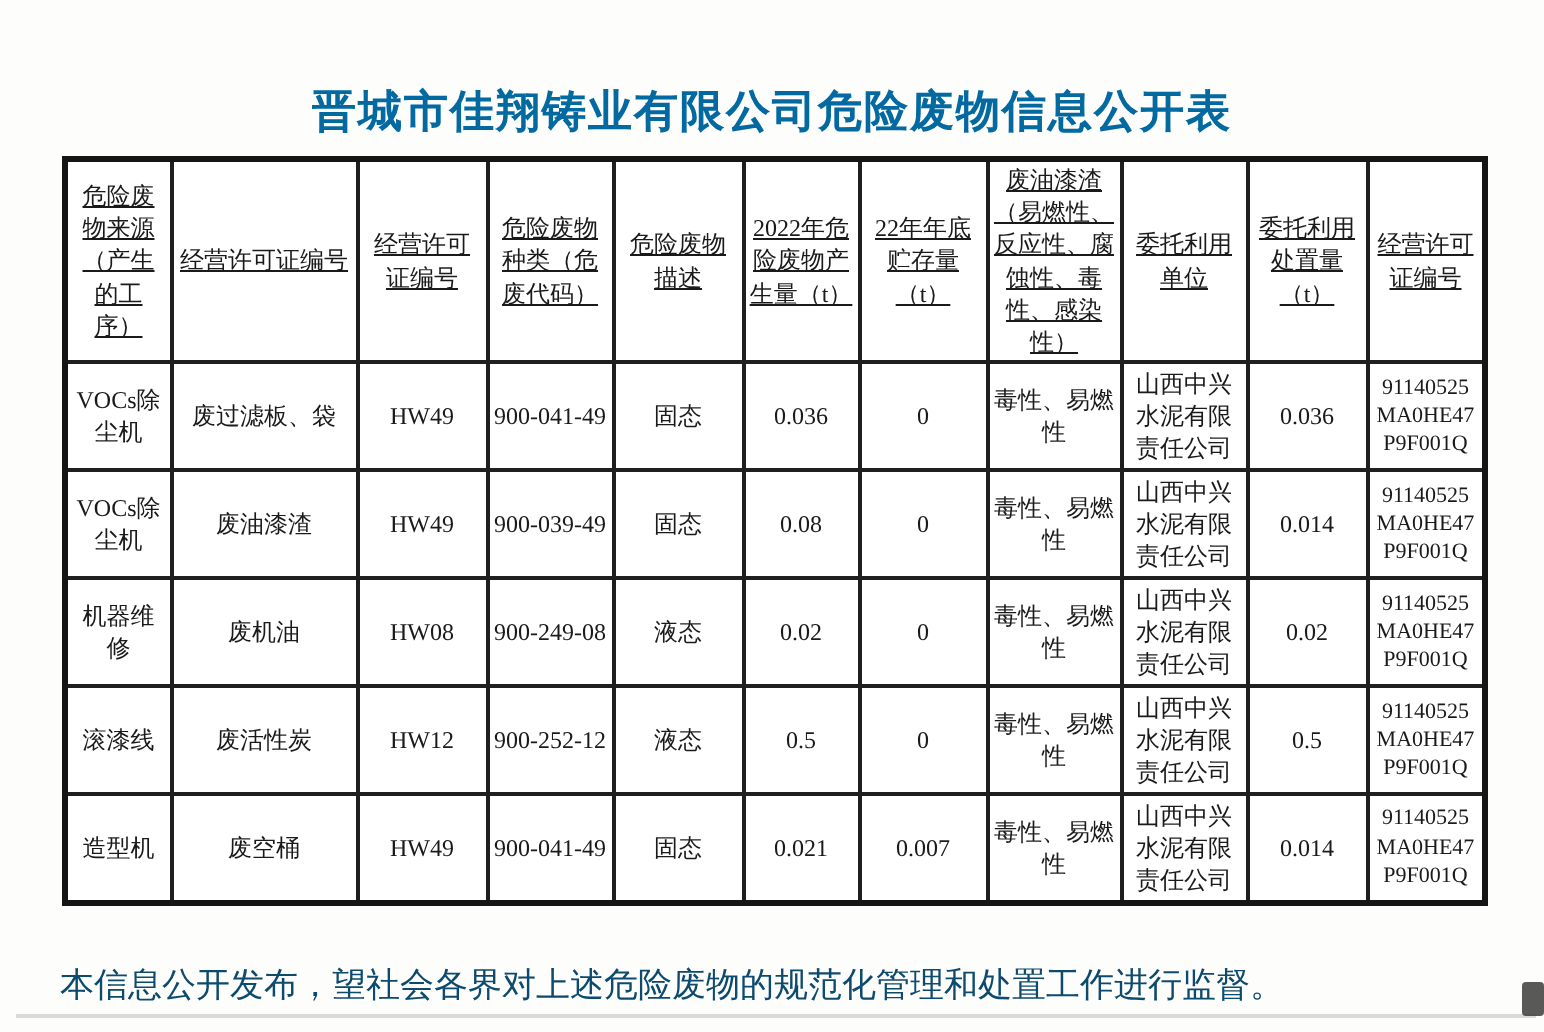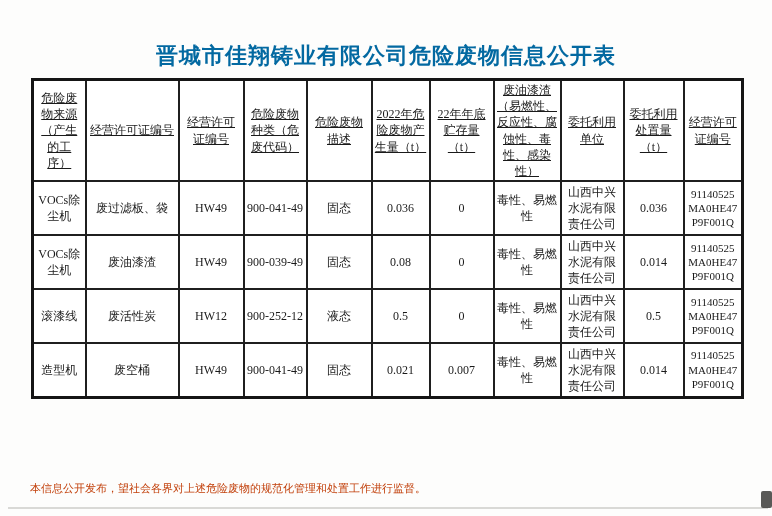--- a/index.html
+++ b/index.html
@@ -44,22 +44,22 @@
   tr.data-row { height: 54px; }
   td.license {
     font-size: 11px;
     word-break: break-all;
     line-height: 1.3;
     padding: 1px 3px;
   }
   .footer-note {
     position: absolute;
     left: 30px; top: 481px;
-    font-size: 11px;
-    color: #c2410c;
+    font-size: 17px;
+    color: #0c4a6e;
   }
   .artifact-line {
     position: absolute;
     left: 8px; right: 4px; top: 507px;
     height: 2px;
     background: #c9c9c6;
     opacity: 0.7;
   }
   .artifact-smudge {
     position: absolute;
@@ -123,20 +123,33 @@
       <td>900-039-49</td>
       <td>固态</td>
       <td>0.08</td>
       <td>0</td>
       <td>毒性、易燃性</td>
       <td>山西中兴水泥有限责任公司</td>
       <td>0.014</td>
       <td class="license">91140525MA0HE47P9F001Q</td>
     </tr>
     <tr class="data-row">
+      <td>机器维修</td>
+      <td>废机油</td>
+      <td>HW08</td>
+      <td>900-249-08</td>
+      <td>液态</td>
+      <td>0.02</td>
+      <td>0</td>
+      <td>毒性、易燃性</td>
+      <td>山西中兴水泥有限责任公司</td>
+      <td>0.02</td>
+      <td class="license">91140525MA0HE47P9F001Q</td>
+    </tr>
+    <tr class="data-row">
       <td>滚漆线</td>
       <td>废活性炭</td>
       <td>HW12</td>
       <td>900-252-12</td>
       <td>液态</td>
       <td>0.5</td>
       <td>0</td>
       <td>毒性、易燃性</td>
       <td>山西中兴水泥有限责任公司</td>
       <td>0.5</td>

